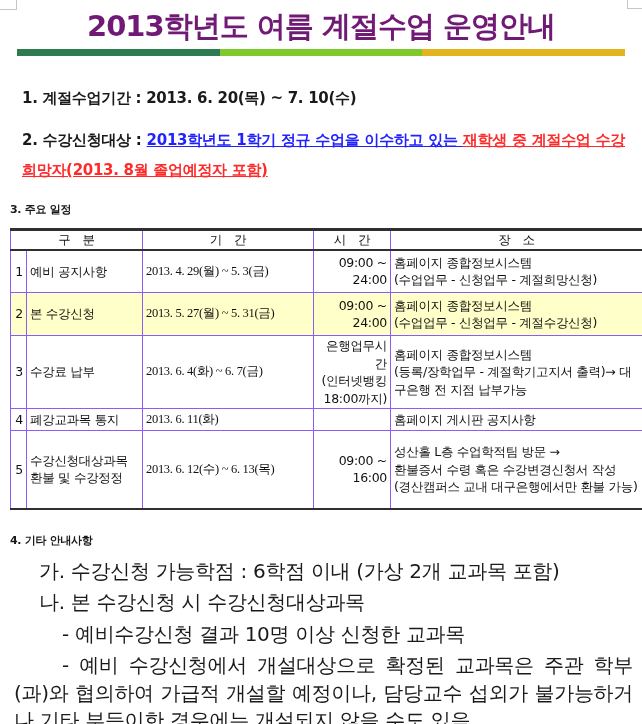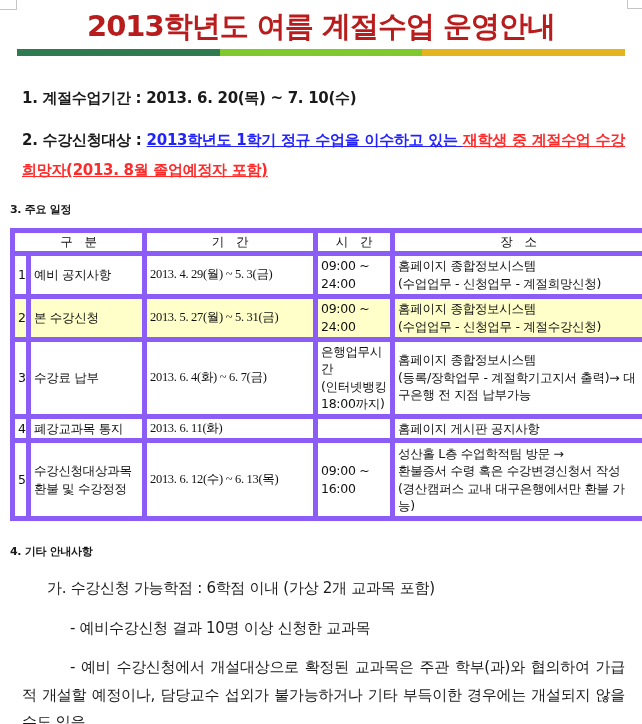--- a/index.html
+++ b/index.html
@@ -25,21 +25,21 @@
   }
 
   
   h1.doc-title {
     margin: 7px 0 0 0;
     text-align: center;
     font-size: 29px;
     line-height: 38px;
     font-weight: 800;
     letter-spacing: -1px;
-    color: #b91c1c;
+    color: #701a75;
   }
 
   
   .accent-bar { display: flex; height: 7px; margin: 4px 12px 0 12px; }
   .accent-bar .seg { flex: 1 1 0; }
   .seg-dark-green  { background: var(--bar_dark_green,  #2e7b52); }
   .seg-light-green { background: var(--bar_light_green, #7fc92e); }
   .seg-gold        { background: var(--bar_gold,        #e3b41e); }
 
   
@@ -67,45 +67,45 @@
     border-collapse: collapse;
     table-layout: fixed;
     width: 632px;
     margin: 7px 0 0 5px;
     font-size: 12.5px;
     letter-spacing: -0.3px;
     border-top: 3px solid #2f2f2f;
     border-bottom: 2px solid #2f2f2f;
   }
   table.schedule th, table.schedule td {
-    border: 5px solid #8b5cf6;
+    border: 1px solid #8b5cf6;
     padding: 1px 3px;
     vertical-align: middle;
     line-height: 1.4;
     font-weight: 400;
     color: #111;
   }
   table.schedule thead th {
     border-bottom: 2px solid #2f2f2f;
     text-align: center;
     height: 18px;
     padding: 0;
   }
   td.col-no { text-align: right; padding-right: 3px; }
   td.col-category { padding-left: 6px; }
   td.col-period { padding-left: 5px; font-family: Liberation Serif, serif; }
-  td.col-time { text-align: left; padding-left: 1px; padding-right: 1px; margin-left: 18px; }
+  td.col-time { text-align: right; padding-left: 1px; padding-right: 1px; margin-left: 18px; }
   td.col-place { padding-left: 3px; }
   .pre { white-space: pre-line; }
   tr.highlight td { background: var(--highlight_row, #ffffc9); }
 
   
   p.note {
-    margin: 12px; padding: 0 0 0 5px;
-    font-size: 15px; font-weight: 400;
+    margin: 4px; padding: 0 0 0 5px;
+    font-size: 20px; font-weight: 400;
     line-height: 27.5px;
     letter-spacing: -0.3px;
     text-align: justify;
   }
   .notes-block { margin-top: 6px; }
   p.note.sub  { text-indent: 25px; }
   p.note.dash { text-indent: 48px; }
 </style>
 </head>
 <body>
@@ -189,17 +189,18 @@
 환불증서 수령 혹은 수강변경신청서 작성
 (경산캠퍼스 교내 대구은행에서만 환불 가능)</td>
       </tr>
     </tbody>
   </table>
 
   <h2 class="sec-heading" style="margin-top:20px">4. 기타 안내사항</h2>
 
   <div class="notes-block">
     <p class="note sub">가. 수강신청 가능학점 : 6학점 이내 (가상 2개 교과목 포함)</p>
+    <p class="note sub">나. 본 수강신청 시 수강신청대상과목</p>
     <p class="note dash">- 예비수강신청 결과 10명 이상 신청한 교과목</p>
     <p class="note dash">- 예비 수강신청에서 개설대상으로 확정된 교과목은 주관 학부(과)와 협의하여 가급적 개설할 예정이나, 담당교수 섭외가 불가능하거나 기타 부득이한 경우에는 개설되지 않을 수도 있음.</p>
   </div>
 
 </div>
 
 </body></html>

